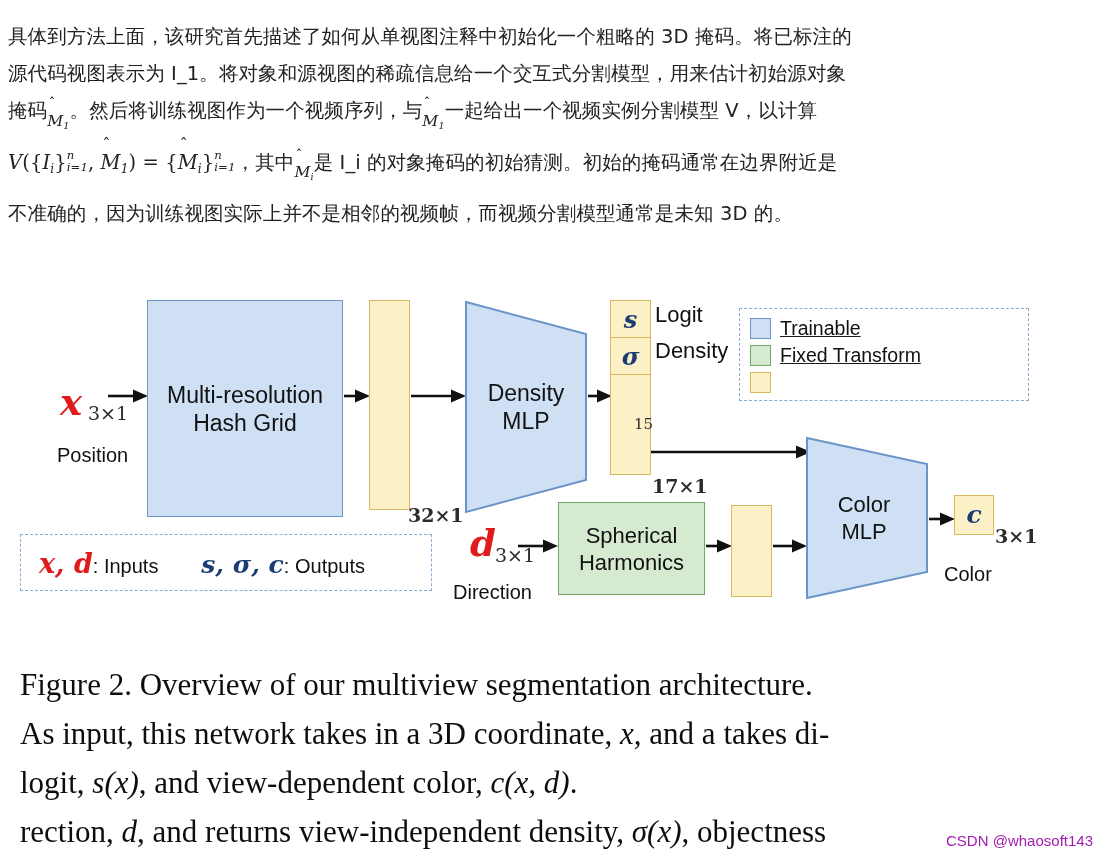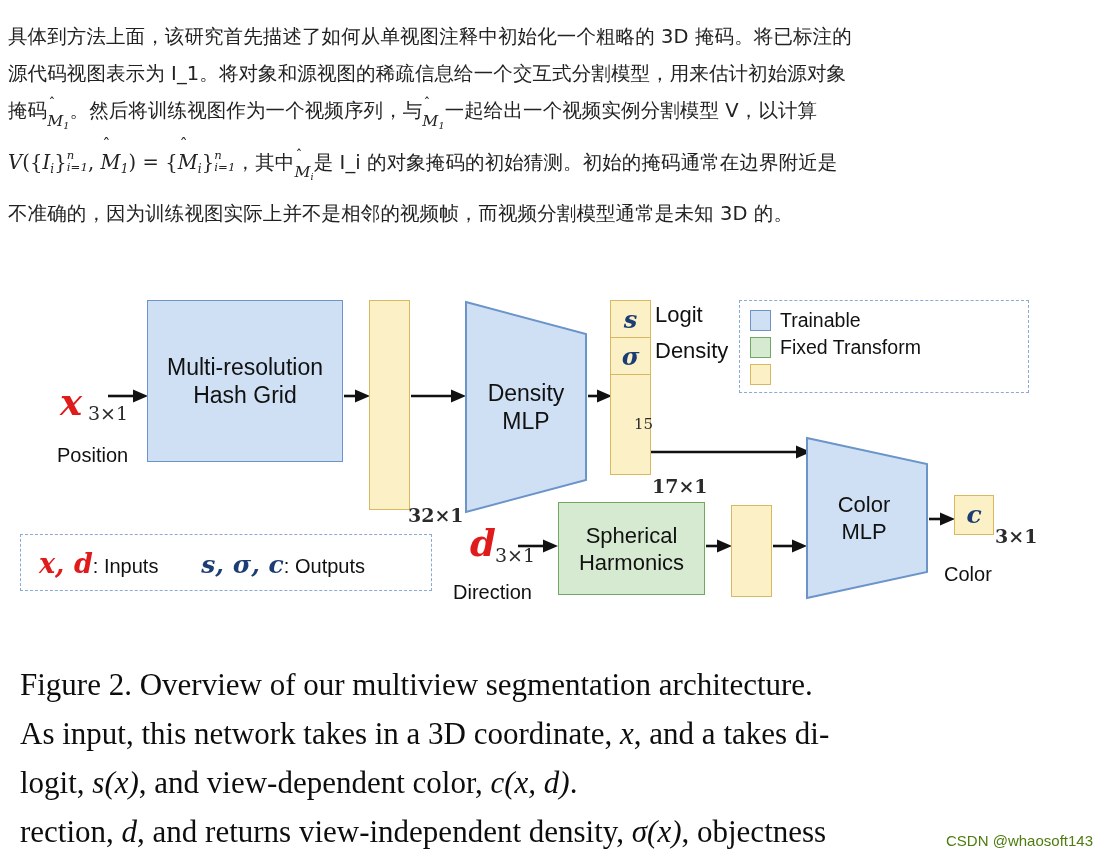--- a/index.html
+++ b/index.html
@@ -91,21 +91,21 @@
   
   #caption{
     position:absolute;left:20px;top:660px;width:1040px;
     font-family:"Liberation Serif","DejaVu Serif",serif;
     font-size:31px;line-height:49px;color:#0d0d0d;
   }
   #caption .it{font-style:italic;}
 
   #watermark{
     position:absolute;right:12px;top:832px;
-    font-size:15px;color:#4d7c0f;
+    font-size:15px;color:#a21caf;
     font-family:"Liberation Sans","DejaVu Sans",sans-serif;
     white-space:nowrap;
   }
 </style>
 </head>
 <body>
 
 <div id="article">
   <p>具体到方法上面，该研究首先描述了如何从单视图注释中初始化一个粗略的 3D 掩码。将已标注的</p>
   <p>源代码视图表示为 I_1。将对象和源视图的稀疏信息给一个交互式分割模型，用来估计初始源对象</p>
@@ -124,21 +124,21 @@
   <div class="plaintext dim" style="left:88px;top:126px;">3×1</div>
   <div class="plaintext caplabel" style="left:57px;top:168px;">Position</div>
 
   <div class="arrow" style="left:108px;top:112px;">
     <svg width="40" height="16" viewBox="0 0 40 16">
       <line x1="0" y1="8" x2="27" y2="8" stroke="#111" stroke-width="2.6"></line>
       <polygon points="25,1.5 40,8 25,14.5" fill="#111"></polygon>
     </svg>
   </div>
 
-  <div class="node blue-box" style="left:147px;top:24px;width:196px;height:162px;">
+  <div class="node blue-box" style="left:147px;top:24px;width:196px;height:217px;">
     <div class="boxlabel">
       <span>Multi-resolution</span><br>
       <span>Hash Grid</span>
     </div>
   </div>
 
   <div class="arrow" style="left:344px;top:112px;">
     <svg width="26" height="16" viewBox="0 0 26 16">
       <line x1="0" y1="8" x2="13" y2="8" stroke="#111" stroke-width="2.6"></line>
       <polygon points="11,1.5 26,8 11,14.5" fill="#111"></polygon>
@@ -244,21 +244,21 @@
       <polygon points="11,1.5 26,8 11,14.5" fill="#111"></polygon>
     </svg>
   </div>
 
   <div class="node yellow-box" style="left:954px;top:219px;width:40px;height:40px;">
     <div class="boxlabel mathsym navy" style="font-size:25px;">c</div>
   </div>
   <div class="plaintext dim" style="left:995px;top:249px;font-weight:bold;">3×1</div>
   <div class="plaintext caplabel" style="left:944px;top:287px;">Color</div>
 
-  <div class="dashbox" style="left:739px;top:24px;width:290px;height:93px;padding:6px 10px;">
+  <div class="dashbox" style="left:739px;top:32px;width:290px;height:93px;padding:6px 10px;text-decoration:underline;">
     <div class="legend-row">
       <span class="swatch" style="background:#cfe0f5;border:1.6px solid #6b94c9;"></span>
       <span class="legend-text">Trainable</span>
     </div>
     <div class="legend-row">
       <span class="swatch" style="background:#d6ead1;border:1.6px solid #6fa763;"></span>
       <span class="legend-text">Fixed Transform</span>
     </div>
     <div class="legend-row">
       <span class="swatch" style="background:#fcf0c6;border:1.6px solid #d9b960;"></span>

